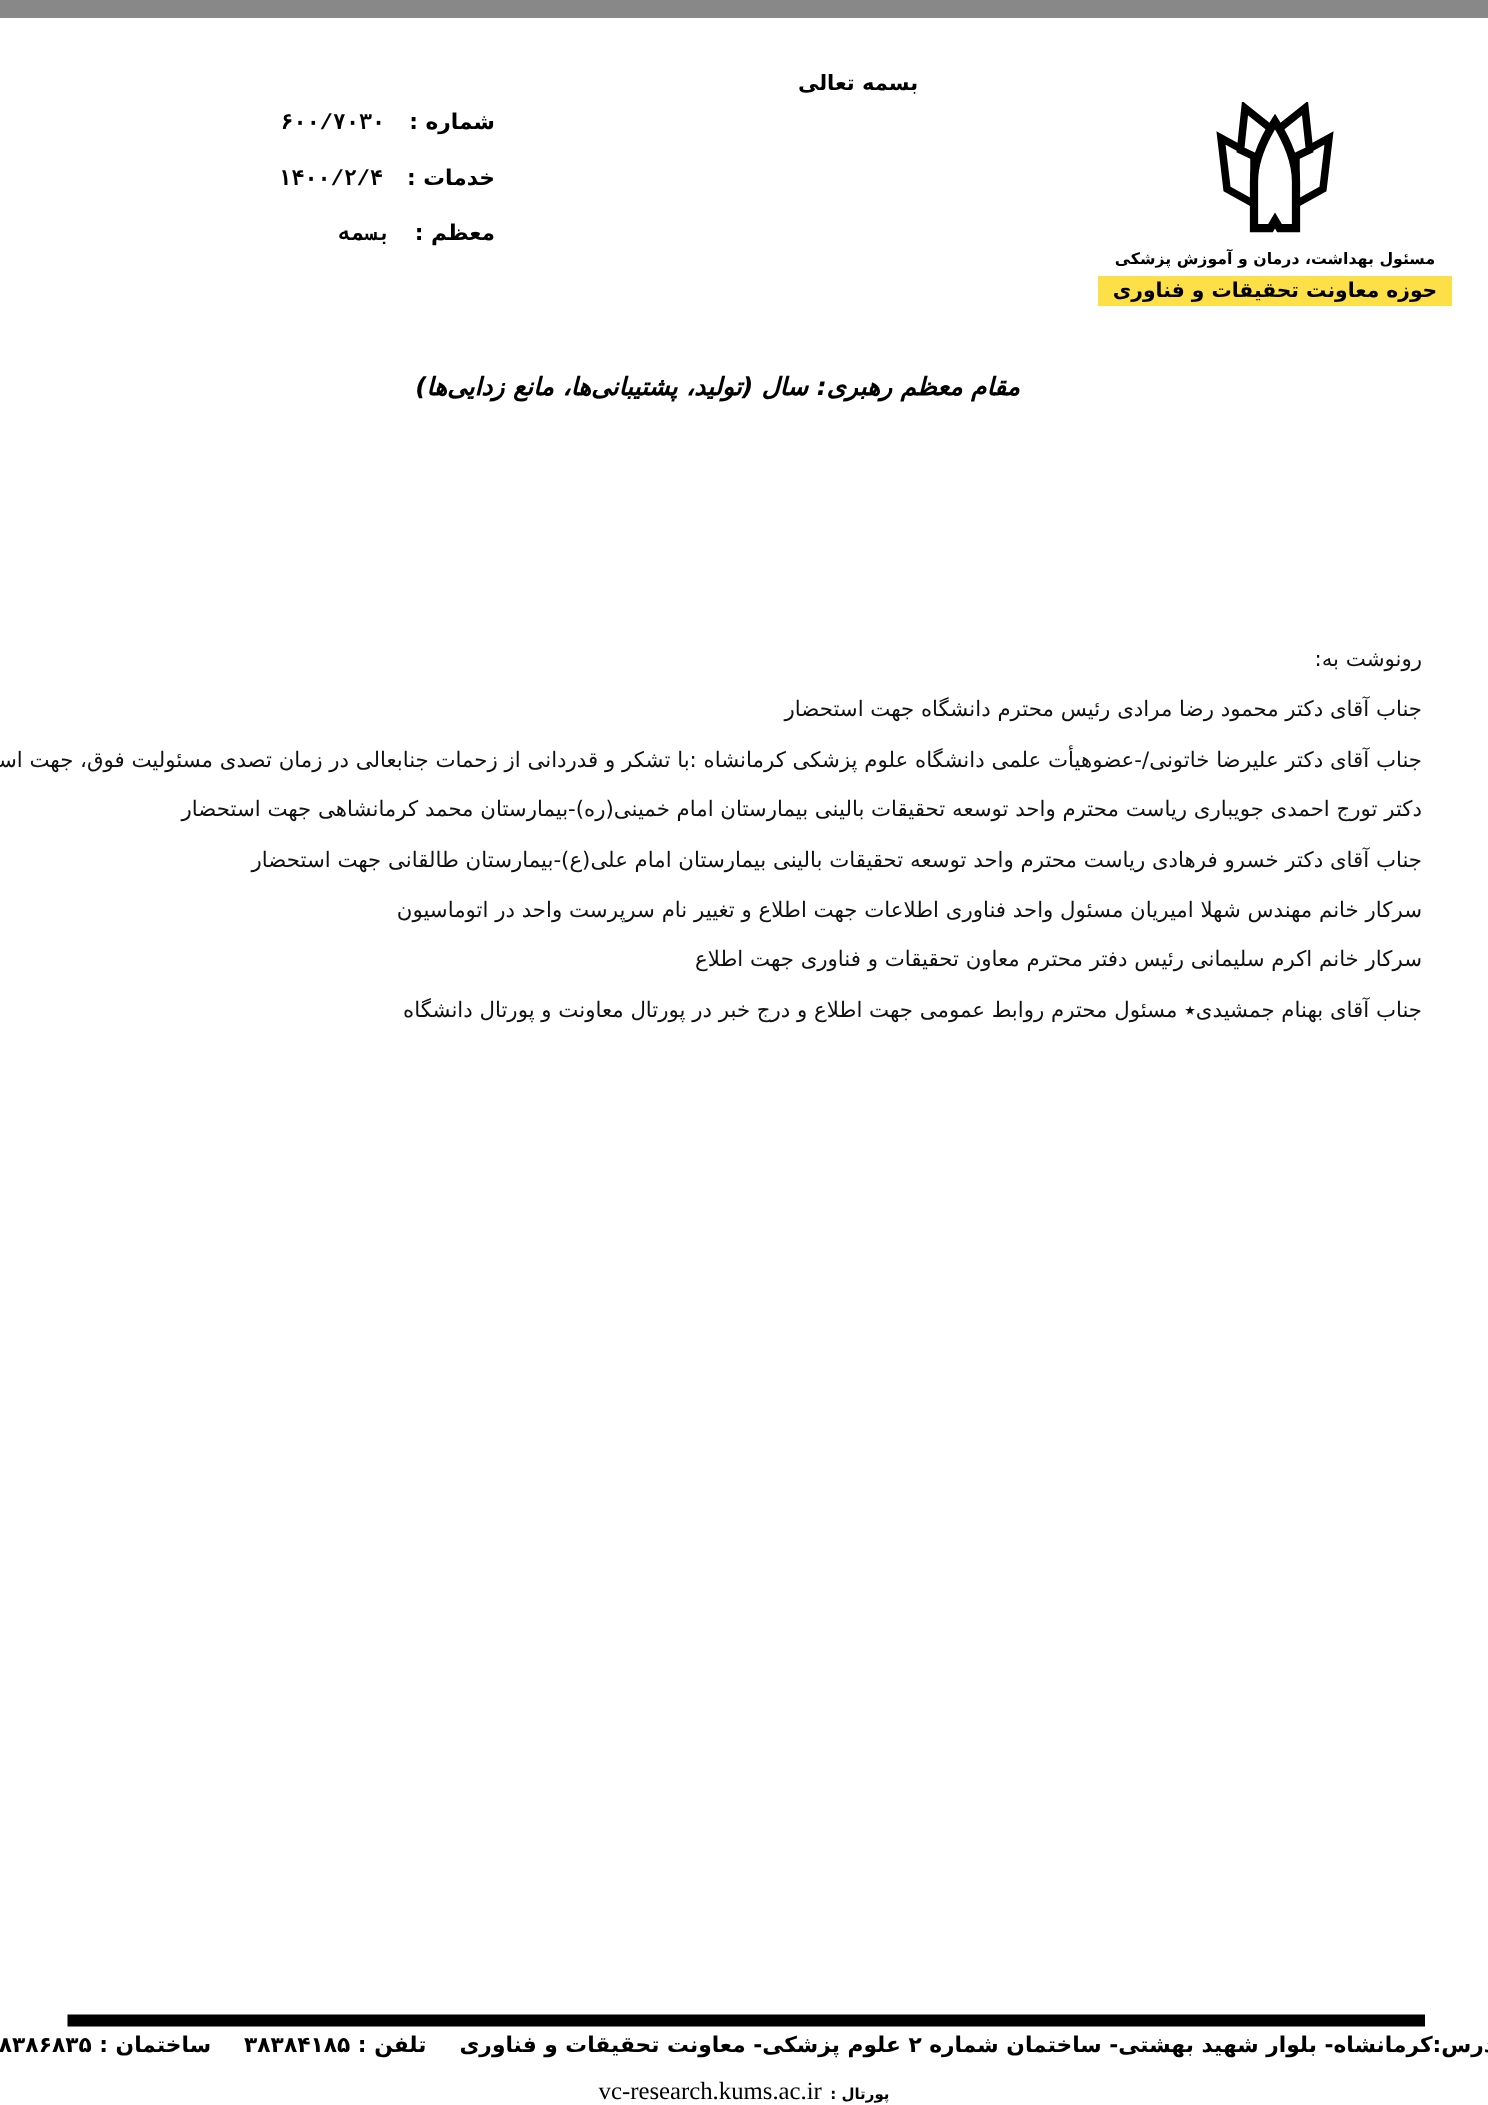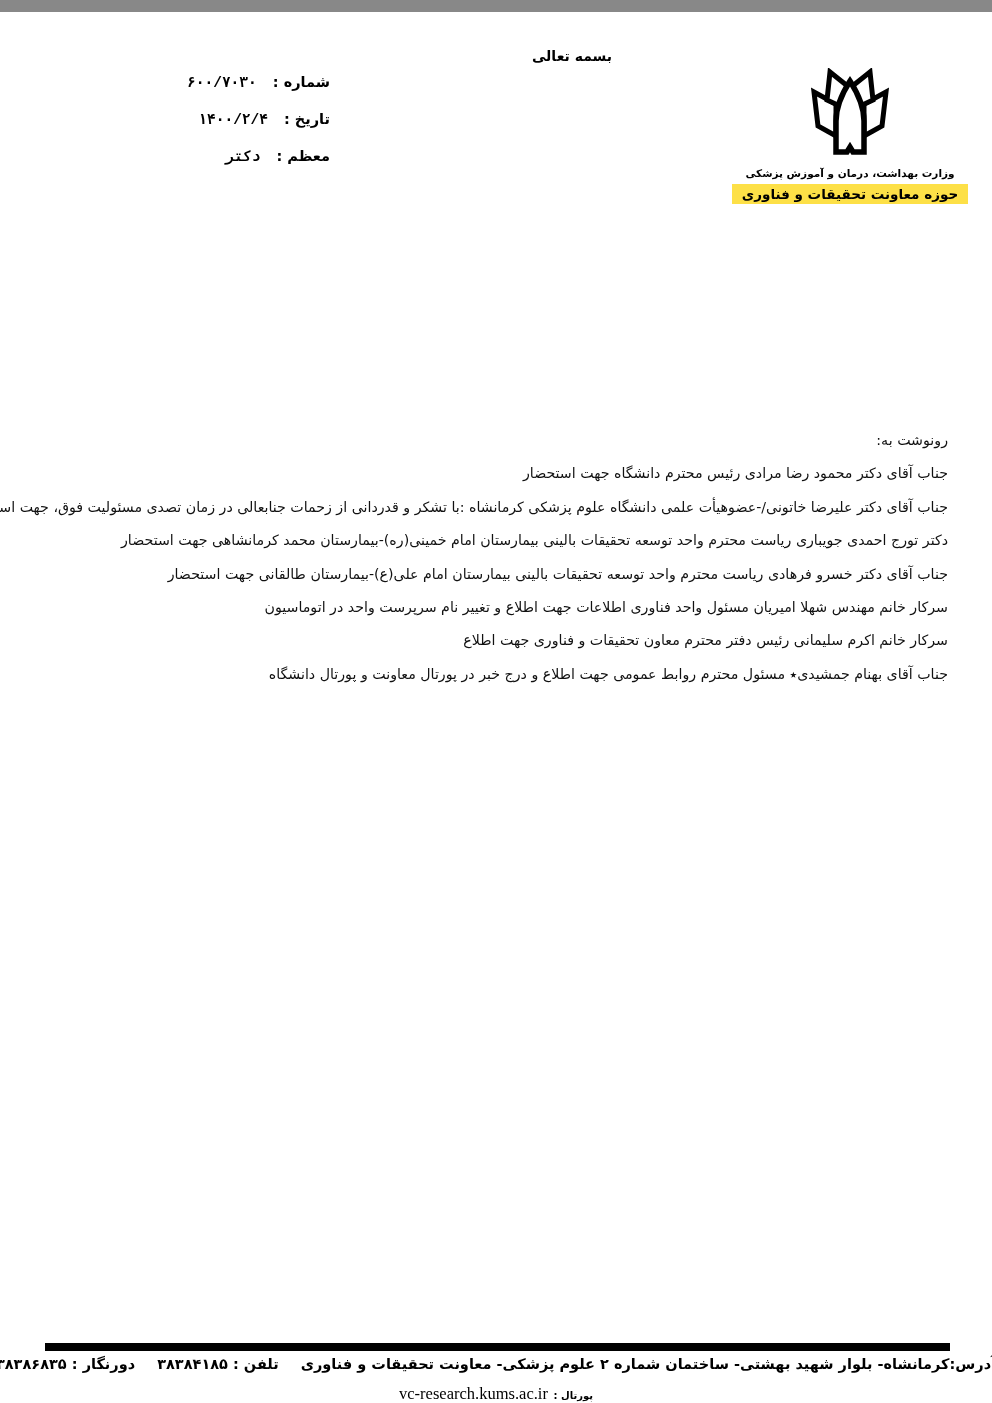--- a/index.html
+++ b/index.html
@@ -66,65 +66,66 @@
 <div class="page">
 
   <div class="bismillah">بسمه تعالی</div>
 
   <div class="meta">
     <div class="meta-line">
       <span class="meta-label">شماره :</span>
       <span class="meta-value">۶۰۰/۷۰۳۰</span>
     </div>
     <div class="meta-line">
-      <span class="meta-label">تاریخ :</span>
+      <span class="meta-label">خدمات :</span>
       <span class="meta-value">۱۴۰۰/۲/۴</span>
     </div>
     <div class="meta-line">
       <span class="meta-label">معظم :</span>
-      <span class="meta-value">دکتر</span>
+      <span class="meta-value">بسمه</span>
     </div>
   </div>
 
   <div class="letterhead">
     <svg class="logo" width="100" height="92" viewBox="0 0 100 92" xmlns="http://www.w3.org/2000/svg">
 
       <polygon points="36,36 14,24 18,58 36,68" fill="#ffffff" stroke="#000" stroke-width="5"></polygon>
       <polygon points="64,36 86,24 82,58 64,68" fill="#ffffff" stroke="#000" stroke-width="5"></polygon>
 
       <polygon points="50,20 30,4 27,32 44,40" fill="#ffffff" stroke="#000" stroke-width="5"></polygon>
       <polygon points="50,20 70,4 73,32 56,40" fill="#ffffff" stroke="#000" stroke-width="5"></polygon>
 
       <path d="M50,13 C43,24 36,39 36,53 L36,84 L47,84 L50,79 L53,84 L64,84 L64,53 C64,39 57,24 50,13 Z" fill="#ffffff" stroke="#000" stroke-width="5.5" stroke-linejoin="miter"></path>
     </svg>
-    <div class="lh-ministry">وزارت بهداشت، درمان و آموزش پزشکی</div>
+    <div class="lh-ministry">مسئول بهداشت، درمان و آموزش پزشکی</div>
     <div class="lh-department">حوزه معاونت تحقیقات و فناوری</div>
   </div>
 
+  <div class="slogan">مقام معظم رهبری: سال (تولید، پشتیبانی‌ها، مانع زدایی‌ها)</div>
 
   <div class="letter-body">
     <div class="body-line">رونوشت به:</div>
     <div class="body-line">جناب آقای دکتر محمود رضا مرادی رئیس محترم دانشگاه جهت استحضار</div>
     <div class="body-line">جناب آقای دکتر علیرضا خاتونی/-عضوهیأت علمی دانشگاه علوم پزشکی کرمانشاه :با تشکر و قدردانی از زحمات جنابعالی در زمان تصدی مسئولیت فوق، جهت استحضار</div>
     <div class="body-line">دکتر تورج احمدی جویباری ریاست محترم واحد توسعه تحقیقات بالینی بیمارستان امام خمینی(ره)-بیمارستان محمد کرمانشاهی جهت استحضار</div>
     <div class="body-line">جناب آقای دکتر خسرو فرهادی ریاست محترم واحد توسعه تحقیقات بالینی بیمارستان امام علی(ع)-بیمارستان طالقانی جهت استحضار</div>
     <div class="body-line">سرکار خانم مهندس شهلا امیریان مسئول واحد فناوری اطلاعات جهت اطلاع و تغییر نام سرپرست واحد در اتوماسیون</div>
     <div class="body-line">سرکار خانم اکرم سلیمانی رئیس دفتر محترم معاون تحقیقات و فناوری جهت اطلاع</div>
     <div class="body-line">جناب آقای بهنام جمشیدی٭ مسئول محترم روابط عمومی جهت اطلاع و درج خبر در پورتال معاونت و پورتال دانشگاه</div>
   </div>
 
   <div class="footer-bar"></div>
   <div class="footer-address">
     <span>آدرس:کرمانشاه- بلوار شهید بهشتی- ساختمان شماره ۲ علوم پزشکی- معاونت تحقیقات و فناوری</span>
     <span>
       <span>تلفن :</span>
       <span>۳۸۳۸۴۱۸۵</span>
     </span>
     <span>
-      <span>دورنگار :</span>
+      <span>ساختمان :</span>
       <span>۳۸۳۸۶۸۳۵</span>
     </span>
   </div>
   <div class="footer-portal">
     <span class="portal-label">پورتال :</span>
     <span class="portal-url">vc-research.kums.ac.ir</span>
   </div>
 
 </div>
 

